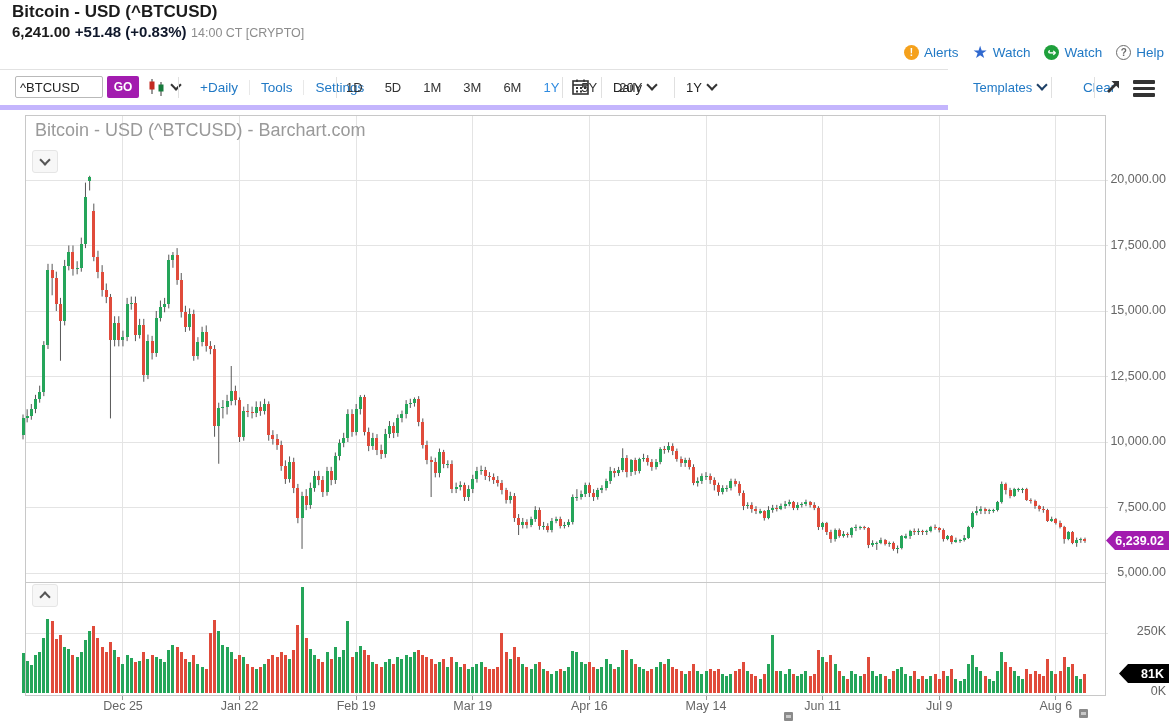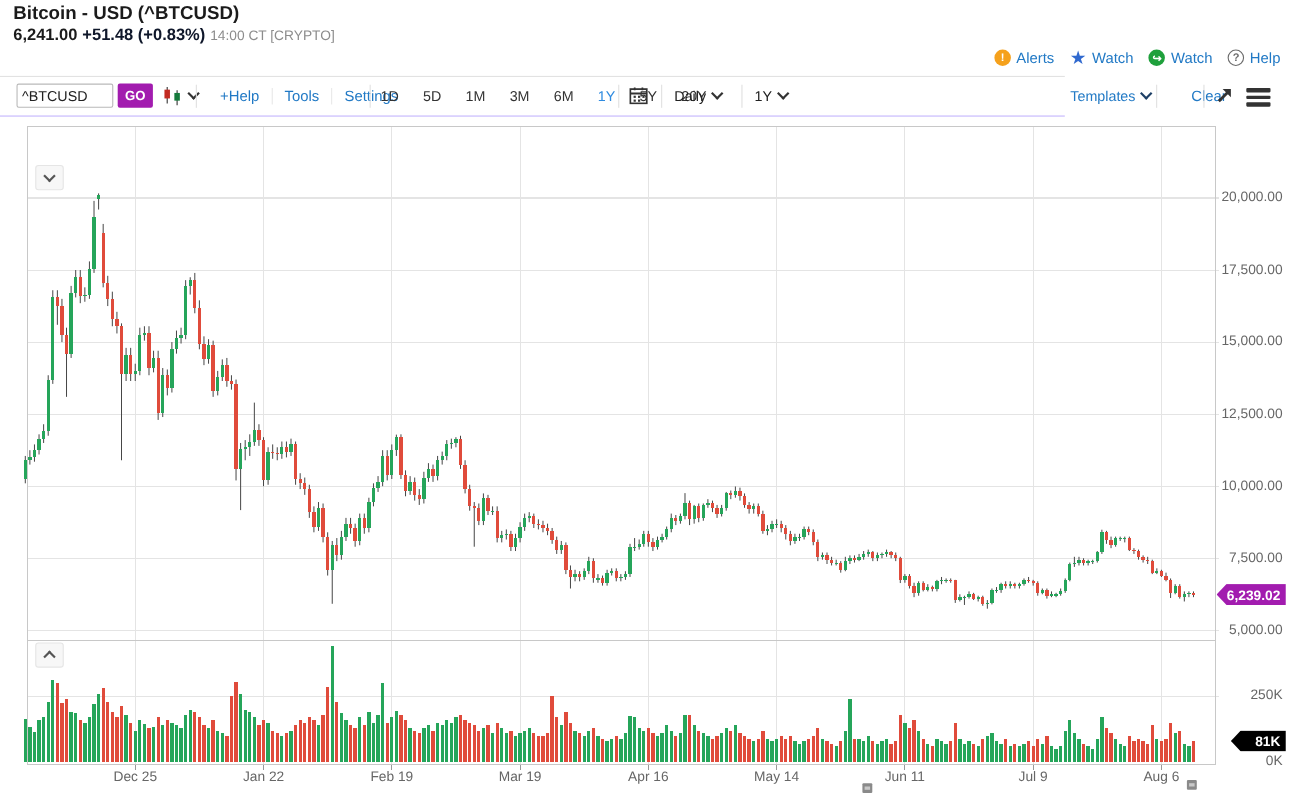--- a/index.html
+++ b/index.html
@@ -15,21 +15,21 @@
   .t-dim{font-size:12.5px;color:#8c8c8c;}
   .hdr-actions{top:45px;right:8px;display:flex;align-items:center;gap:14px;}
   .hdr-item{display:flex;align-items:center;gap:5px;font-size:13.5px;color:#2179c5;cursor:pointer;}
   .circ{display:inline-flex;width:15px;height:15px;border-radius:50%;align-items:center;justify-content:center;
         font-size:10px;font-weight:bold;color:#fff;}
   .circ.alert{background:#f5a11c;}
   .circ.share{background:#1fa03c;}
   .circ.help{background:#fff;border:1.5px solid #6b6b6b;color:#6b6b6b;width:13px;height:13px;}
   .star{color:#3069cf;font-size:17px;line-height:15px;}
   
-  #toolbar{top:69px;left:0;width:948px;height:35px;border-top:1px solid #e2e2e2;border-bottom:1px solid #c4b5fd;background:#fff;padding-left:20px;}
+  #toolbar{top:69px;left:0;width:948px;height:35px;border-top:1px solid #e2e2e2;border-bottom:5px solid #c4b5fd;background:#fff;}
   .tb{position:absolute;top:0;height:34px;display:flex;align-items:center;}
   .tb-input{width:78px;height:20px;border:1px solid #b9b9b9;border-radius:2px;padding:0 4px;font-size:13px;color:#222;
             font-family:"Liberation Sans",sans-serif;}
   .btn-go{width:32px;height:22px;background:#a21caf;color:#fff;border:none;border-radius:2px;
           font-size:12px;font-weight:bold;cursor:pointer;font-family:"Liberation Sans",sans-serif;}
   .chev{display:inline-block;width:6px;height:6px;border-right:2px solid #333;border-bottom:2px solid #333;
         transform:rotate(45deg);margin-left:6px;position:relative;top:-2px;}
   .chev.up{transform:rotate(225deg);top:1px;}
   .chev.blue{border-color:#1d3f66;}
   .vdiv{position:absolute;top:7px;width:1px;height:21px;background:#e0e0e0;}
@@ -92,21 +92,21 @@
           <line x1="4" y1="0" x2="4" y2="15" stroke="#333" stroke-width="1"></line>
           <rect x="1.5" y="2.5" width="5" height="8" fill="#c22a21"></rect>
           <line x1="13" y1="3" x2="13" y2="17" stroke="#333" stroke-width="1"></line>
           <rect x="10.5" y="5.5" width="5" height="7" fill="#167a3c"></rect>
         </svg>
         <span class="chev"></span>
       </span>
     </div>
     <div class="vdiv" style="left:178px;"></div>
     <div class="tb" id="tool-links" style="left:189px;gap:0;">
-        <span class="lnk" style="padding:0 11px;">+Help</span>
+        <span class="lnk" style="padding:0 11px;">+Daily</span>
         <span class="lnk" style="padding:0 11px;border-left:1px solid #e8e8e8;">Tools</span>
         <span class="lnk" style="padding:0 11px;border-left:1px solid #e8e8e8;">Settings</span>
       </div>
     <div class="vdiv" style="left:336px;"></div>
     <div class="tb rangebar" id="rangebar" style="left:346px;">
         <span class="range">1D</span>
         <span class="range">5D</span>
         <span class="range">1M</span>
         <span class="range">3M</span>
         <span class="range">6M</span>
@@ -950,20 +950,21 @@
       <line x1="1080.8337999999999" y1="537.63" x2="1080.8337999999999" y2="542.87" stroke="#444444" stroke-width="0.9"></line>
       <rect x="1079.3337999999999" y="538.94" width="3" height="1.3099999999999454" fill="#25a55a" shape-rendering="crispEdges"></rect>
       <rect x="1079.3337999999999" y="678.6" width="3" height="14.399999999999977" fill="#25a55a" shape-rendering="crispEdges"></rect>
       <line x1="1084.9985" y1="537.63" x2="1084.9985" y2="542.87" stroke="#444444" stroke-width="0.9"></line>
       <rect x="1083.4985" y="538.94" width="3" height="1.5981999999999061" fill="#e04b3b" shape-rendering="crispEdges"></rect>
       <rect x="1083.4985" y="673.56" width="3" height="19.440000000000055" fill="#e04b3b" shape-rendering="crispEdges"></rect>
       <rect x="25" y="115" width="1080" height="580" fill="none" stroke="#c8c8c8" stroke-width="1" shape-rendering="crispEdges"></rect>
       <line x1="25" y1="582" x2="1105" y2="582" stroke="#c8c8c8" stroke-width="1" shape-rendering="crispEdges"></line>
     </svg>
 
+  <div class="abs watermark">Bitcoin - USD (^BTCUSD) - Barchart.com</div>
 
   <div class="abs collapse-btn" style="left:32px;top:150px;">
     <span class="chev"></span>
   </div>
   <div class="abs collapse-btn" style="left:32px;top:584px;">
     <span class="chev up"></span>
   </div>
 
   <div id="labels">
       <div class="ylab" style="top:172.0px">20,000.00</div>

